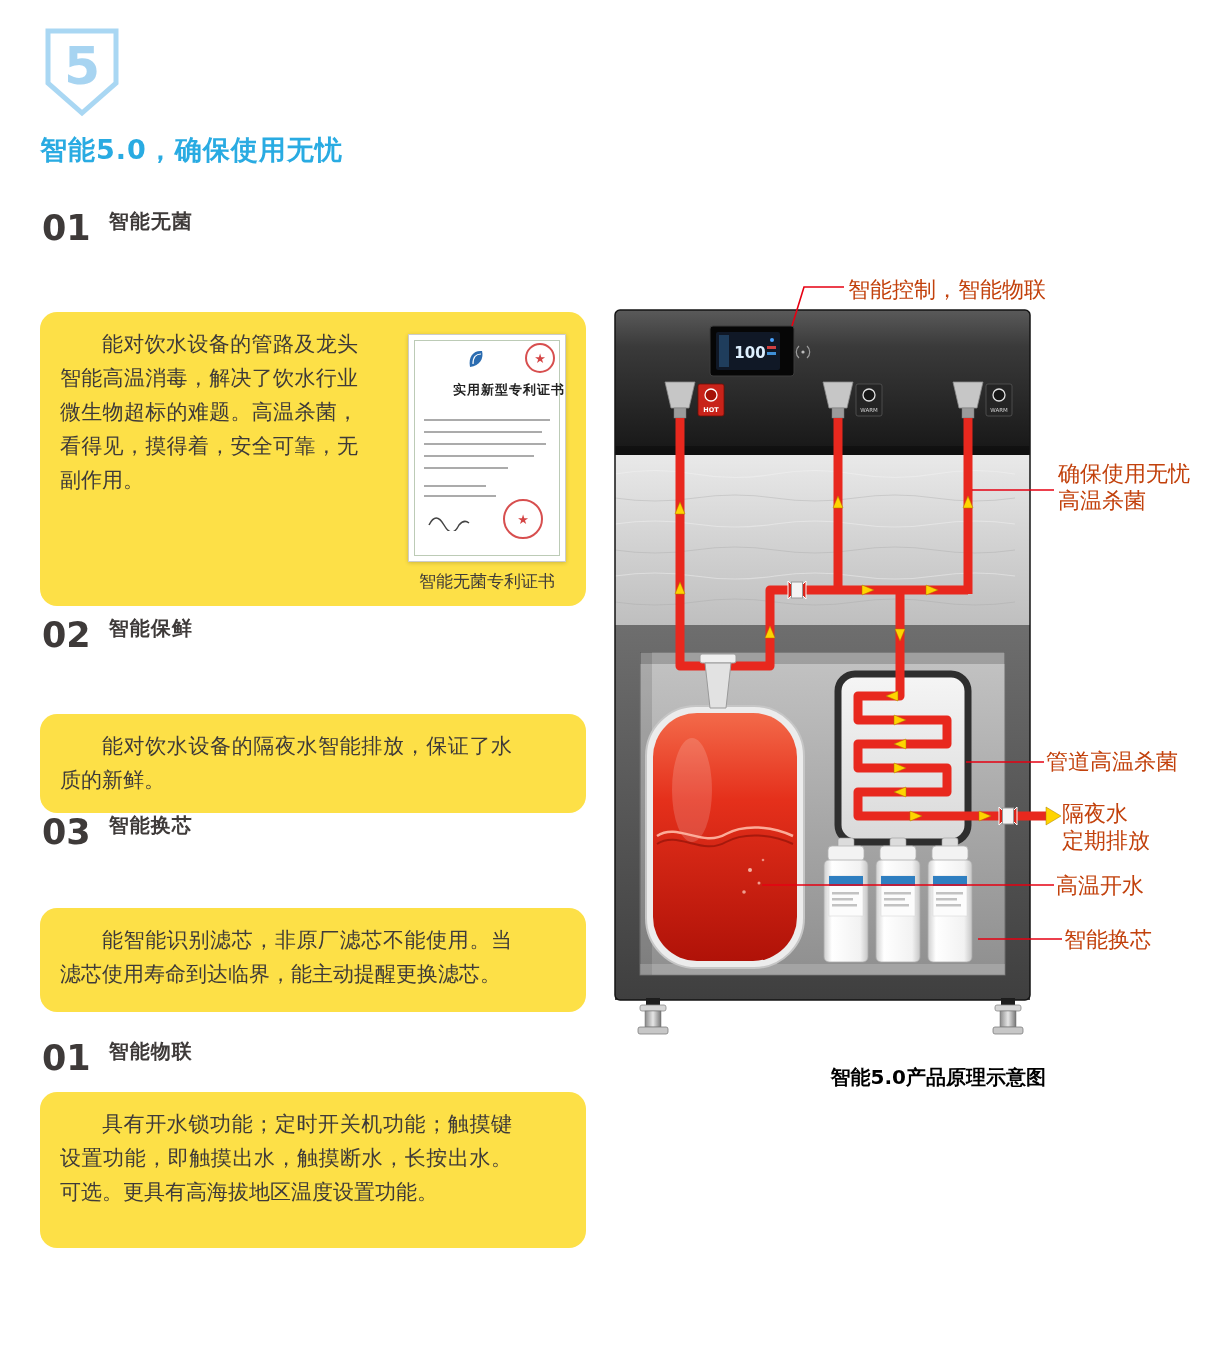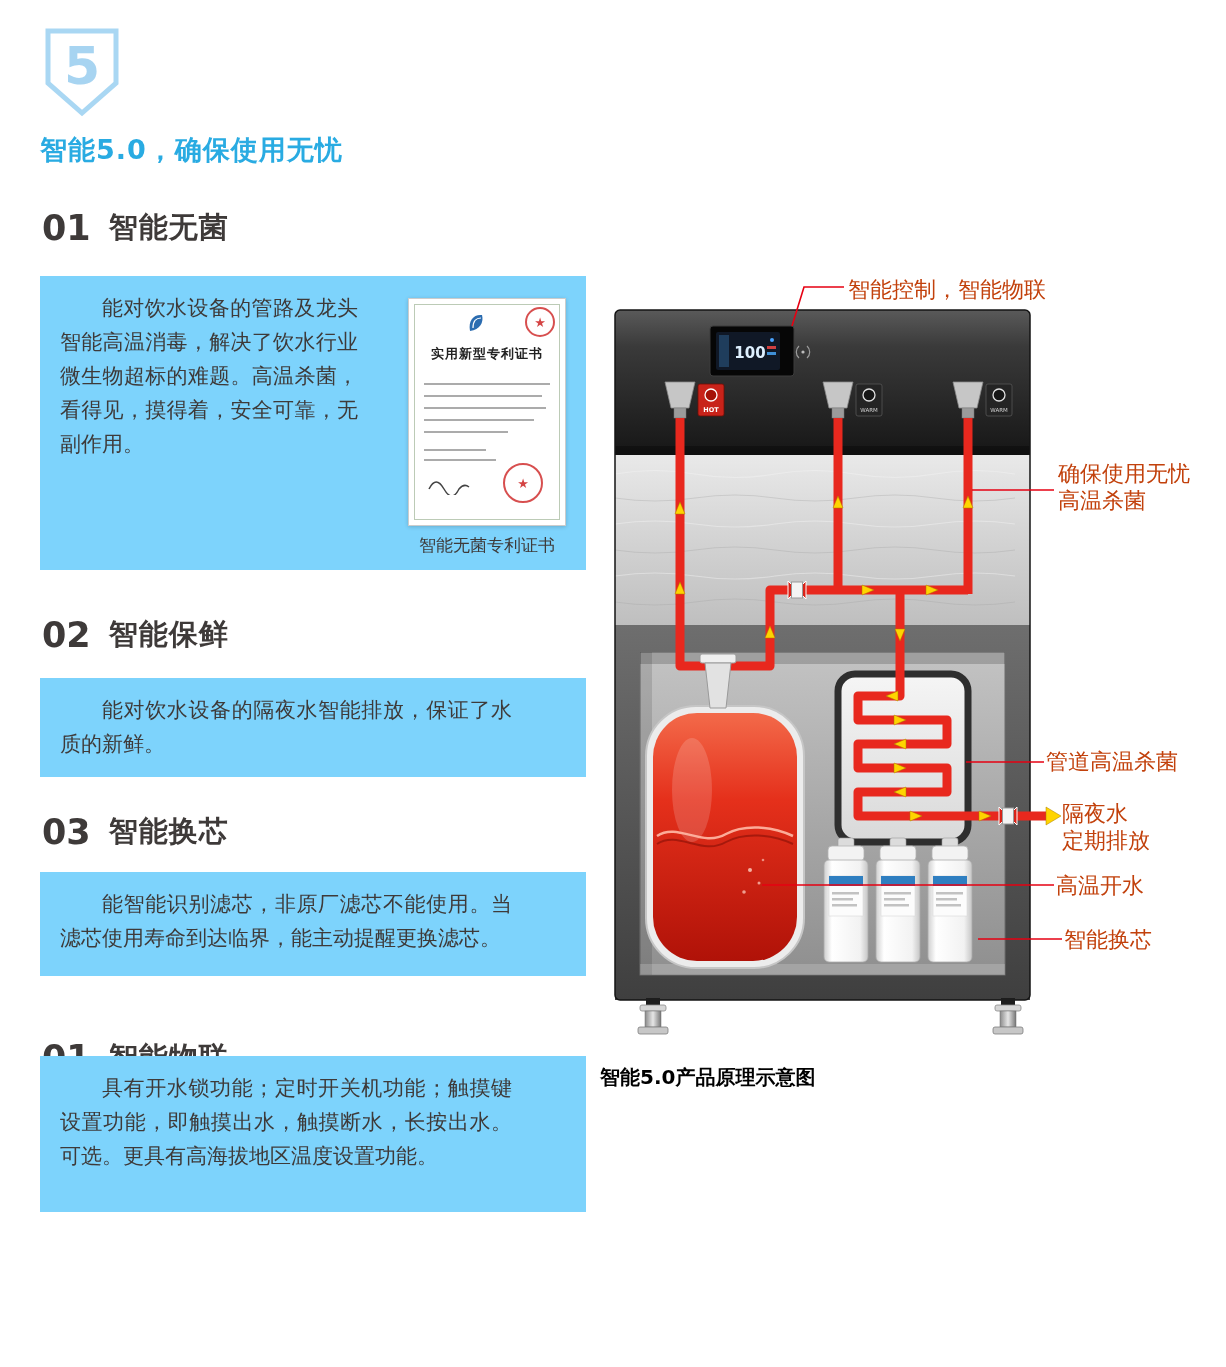--- a/index.html
+++ b/index.html
@@ -10,46 +10,46 @@
   .badge { position:absolute; left:42px; top:26px; width:80px; height:92px; }
   .badge svg { position:absolute; left:0; top:0; }
   .badge-num { position:absolute; left:0; top:10px; width:80px; text-align:center;
                font-size:52px; font-weight:bold; color:#a7d4f1; }
 
   .page-title { position:absolute; left:40px; top:132px; font-size:27px; font-weight:bold;
                 color:#29abe2; letter-spacing:1px; }
 
   .sec-head { position:absolute; left:42px; display:flex; align-items:flex-start; gap:18px; }
   .sec-num  { font-size:35px; font-weight:bold; color:#3e3a39; }
-  .sec-title{ font-size:29px; font-weight:bold; color:#3e3a39; letter-spacing:1px; }
-
-  .info-box { position:absolute; left:40px; width:546px; background:#7dd3fc; border-radius:0; }
+  .sec-title{ font-size:20px; font-weight:bold; color:#3e3a39; letter-spacing:1px; }
+
+  .info-box { position:absolute; left:40px; width:546px; background:#fde047; border-radius:17px;margin-top:36px; }
   .body-text{ position:absolute; left:20px; top:15px; font-size:21px; line-height:34px;
               color:#3e3a39; text-indent:2em; text-align:justify; }
 
   .certificate { position:absolute; left:368px; top:22px; width:158px; height:228px; background:#fff;
                  border:1px solid #cccccc; box-shadow:0 1px 4px rgba(0,0,0,0.18); }
   .cert-inner { position:absolute; left:5px; top:5px; right:5px; bottom:5px; border:1px solid #bccbb6; }
-  .cert-title { position:absolute; left:0; top:46px; width:100%; text-align:center; font-size:13px;
+  .cert-title { position:absolute; left:0; top:46px; width:100%; text-align:right; font-size:13px;
                 font-weight:bold; color:#222; letter-spacing:1px;
                 font-family:"DejaVu Serif","Liberation Serif",serif; }
   .cert-line  { position:absolute; left:15px; height:2px; background:#ababab; }
   .cert-seal  { position:absolute; border:2px solid rgba(205,35,35,0.8); border-radius:50%;
                 display:flex; align-items:center; justify-content:center; }
   .cert-seal-top    { right:10px; top:8px; width:30px; height:30px; }
   .cert-seal-bottom { left:94px; top:164px; width:40px; height:40px; }
   .cert-star  { color:rgba(205,35,35,0.85); font-size:13px; }
   .cert-logo  { position:absolute; left:56px; top:12px; }
   .cert-sign  { position:absolute; left:18px; top:178px; }
   .cert-caption { position:absolute; left:352px; top:258px; width:190px; text-align:center;
                   font-size:17px; color:#3e3a39; }
 
   .machine { position:absolute; left:600px; top:270px; width:626px; height:830px; }
   .dlabel  { position:absolute; color:#c2410c; font-size:22px; line-height:27px; white-space:nowrap; }
-  .diagram-caption { position:absolute; left:600px; top:1064px; width:446px; text-align:left;
+  .diagram-caption { position:absolute; left:600px; top:1064px; width:446px; text-align:right;
                      font-size:20px; font-weight:bold; color:#000000; }
 </style>
 </head>
 <body>
 
 <div class="page">
 
   <div class="badge">
     <svg width="80" height="92" viewBox="0 0 80 92">
       <polygon points="6,5 74,5 74,57 40,87 6,57" fill="#ffffff" stroke="#a9d7f3" stroke-width="5"></polygon>

